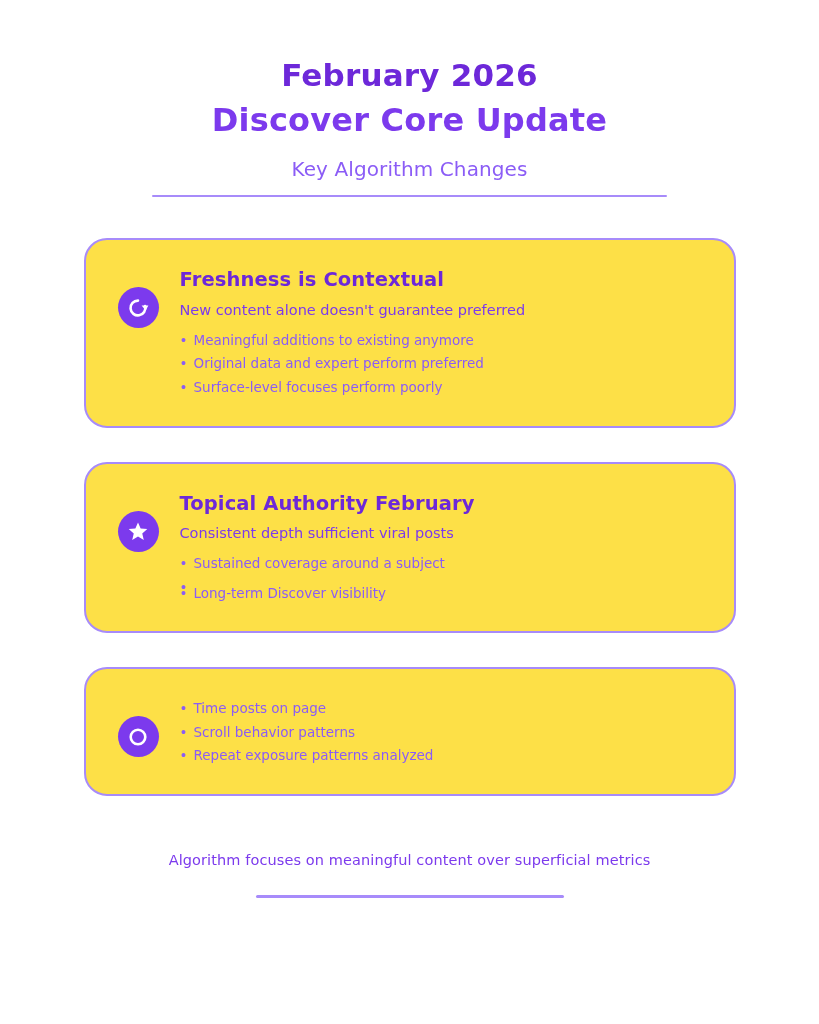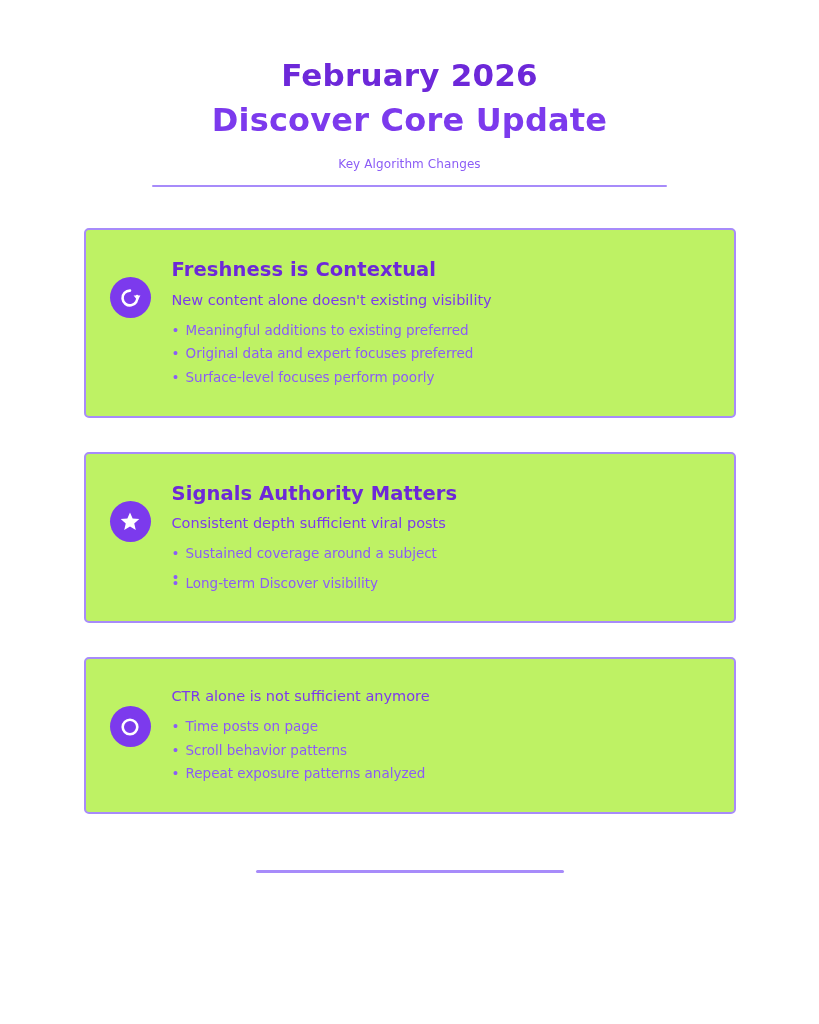--- a/index.html
+++ b/index.html
@@ -37,21 +37,21 @@
   }
   .title-sub {
     font-size: 32px;
     font-weight: bold;
     color: #7c3aed;
     letter-spacing: 0.2px;
     line-height: 1.18;
     margin: 8px 0 0 0;
   }
   .title-kicker {
-    font-size: 12px;
+    font-size: 20px;
     font-weight: normal;
     color: #8b5cf6;
     margin: 18px 0 0 0;
     letter-spacing: 0.1px;
   }
   .header-rule {
     width: 515px;
     height: 2px;
     background: #a78bfa;
     margin: 14px auto 0 auto;
@@ -63,25 +63,25 @@
     margin-top: 41px;
     display: flex;
     flex-direction: column;
     gap: 34px;
     align-items: center;
   }
   .card {
     width: 652px;
     box-sizing: border-box;
     border: 2px solid #a78bfa;
-    border-radius: 5px;
-    background: #bef264;
+    border-radius: 23px;
+    background: #fde047;
     display: flex;
     align-items: flex-start;
-    padding: 28px 24px 26px 24px;
+    padding: 28px 24px 26px 32px;
   }
   .card-icon-wrap {
     flex: 0 0 auto;
     width: 41px;
     height: 41px;
     margin-top: 19px;
     margin-right: 21px;
   }
   .icon-circle {
     width: 41px;
@@ -168,65 +168,65 @@
       <div class="card-icon-wrap">
         <div class="icon-circle">
           <svg width="24" height="24" viewBox="0 0 24 24" aria-hidden="true">
             <path d="M12 4.6 A7.4 7.4 0 1 0 19.1 10.1" fill="none" stroke="#ffffff" stroke-width="2.6" stroke-linecap="round"></path>
             <polygon points="19.6,14.6 15.6,9.4 22.4,9.4" fill="#ffffff"></polygon>
           </svg>
         </div>
       </div>
       <div class="card-body">
         <div class="card-title">Freshness is Contextual</div>
-        <div class="card-subtitle">New content alone doesn't existing visibility</div>
+        <div class="card-subtitle">New content alone doesn't guarantee preferred</div>
         <ul class="bullets">
-          <li><span class="dot">•</span><span>Meaningful additions to existing preferred</span></li>
-          <li><span class="dot">•</span><span>Original data and expert focuses preferred</span></li>
+          <li><span class="dot">•</span><span>Meaningful additions to existing anymore</span></li>
+          <li><span class="dot">•</span><span>Original data and expert perform preferred</span></li>
           <li><span class="dot">•</span><span>Surface-level focuses perform poorly</span></li>
         </ul>
       </div>
     </div>
 
     <div class="card">
       <div class="card-icon-wrap">
         <div class="icon-circle">
           <svg width="24" height="24" viewBox="0 0 24 24" aria-hidden="true">
             <polygon points="12,3.4 14.65,9.55 21.3,10.1 16.25,14.45 17.78,20.95 12,17.5 6.22,20.95 7.75,14.45 2.7,10.1 9.35,9.55" fill="#ffffff"></polygon>
           </svg>
         </div>
       </div>
       <div class="card-body">
-        <div class="card-title">Signals Authority Matters</div>
+        <div class="card-title">Topical Authority February</div>
         <div class="card-subtitle">Consistent depth sufficient viral posts</div>
         <ul class="bullets">
           <li><span class="dot">•</span><span>Sustained coverage around a subject</span></li>
           <li><span class="dot">•</span></li>
           <li><span class="dot">•</span><span>Long-term Discover visibility</span></li>
         </ul>
       </div>
     </div>
 
     <div class="card">
       <div class="card-icon-wrap">
         <div class="icon-circle">
           <svg width="24" height="24" viewBox="0 0 24 24" aria-hidden="true">
             <circle cx="12" cy="12" r="7.3" fill="none" stroke="#ffffff" stroke-width="2.6"></circle>
           </svg>
         </div>
       </div>
       <div class="card-body">
-        <div class="card-subtitle">CTR alone is not sufficient anymore</div>
         <ul class="bullets">
           <li><span class="dot">•</span><span>Time posts on page</span></li>
           <li><span class="dot">•</span><span>Scroll behavior patterns</span></li>
           <li><span class="dot">•</span><span>Repeat exposure patterns analyzed</span></li>
         </ul>
       </div>
     </div>
 
   </div>
 
   <div class="footer">
+    <div class="footer-text">Algorithm focuses on meaningful content over superficial metrics</div>
     <div class="footer-rule"></div>
   </div>
 
 </div>
 
 </body></html>

